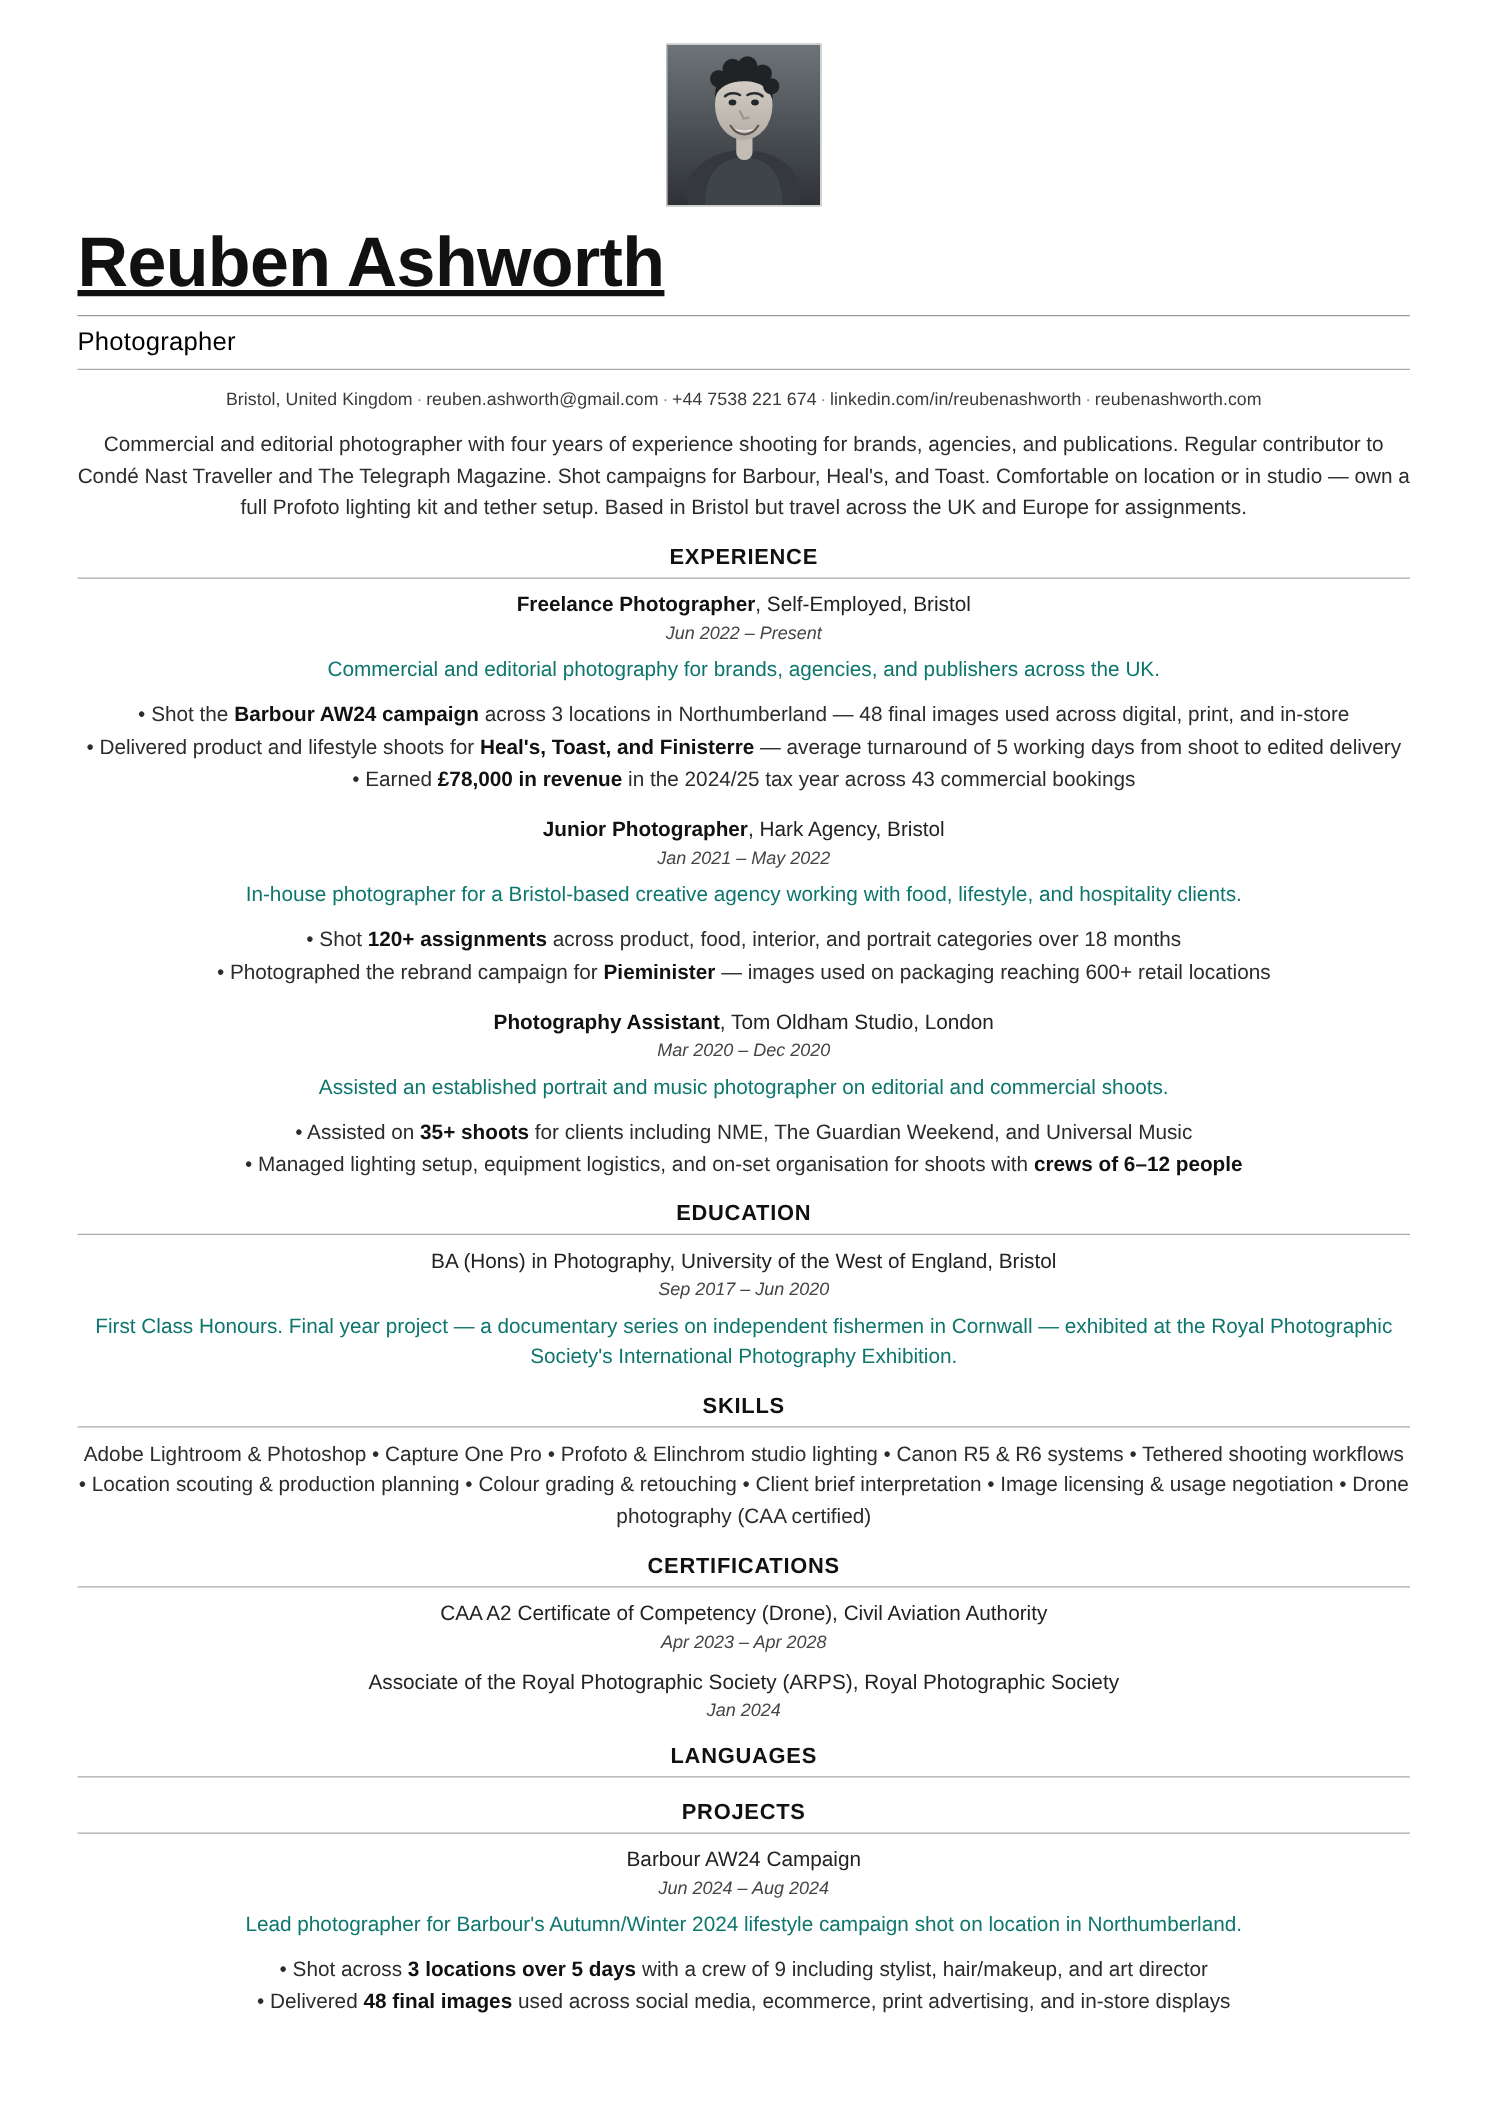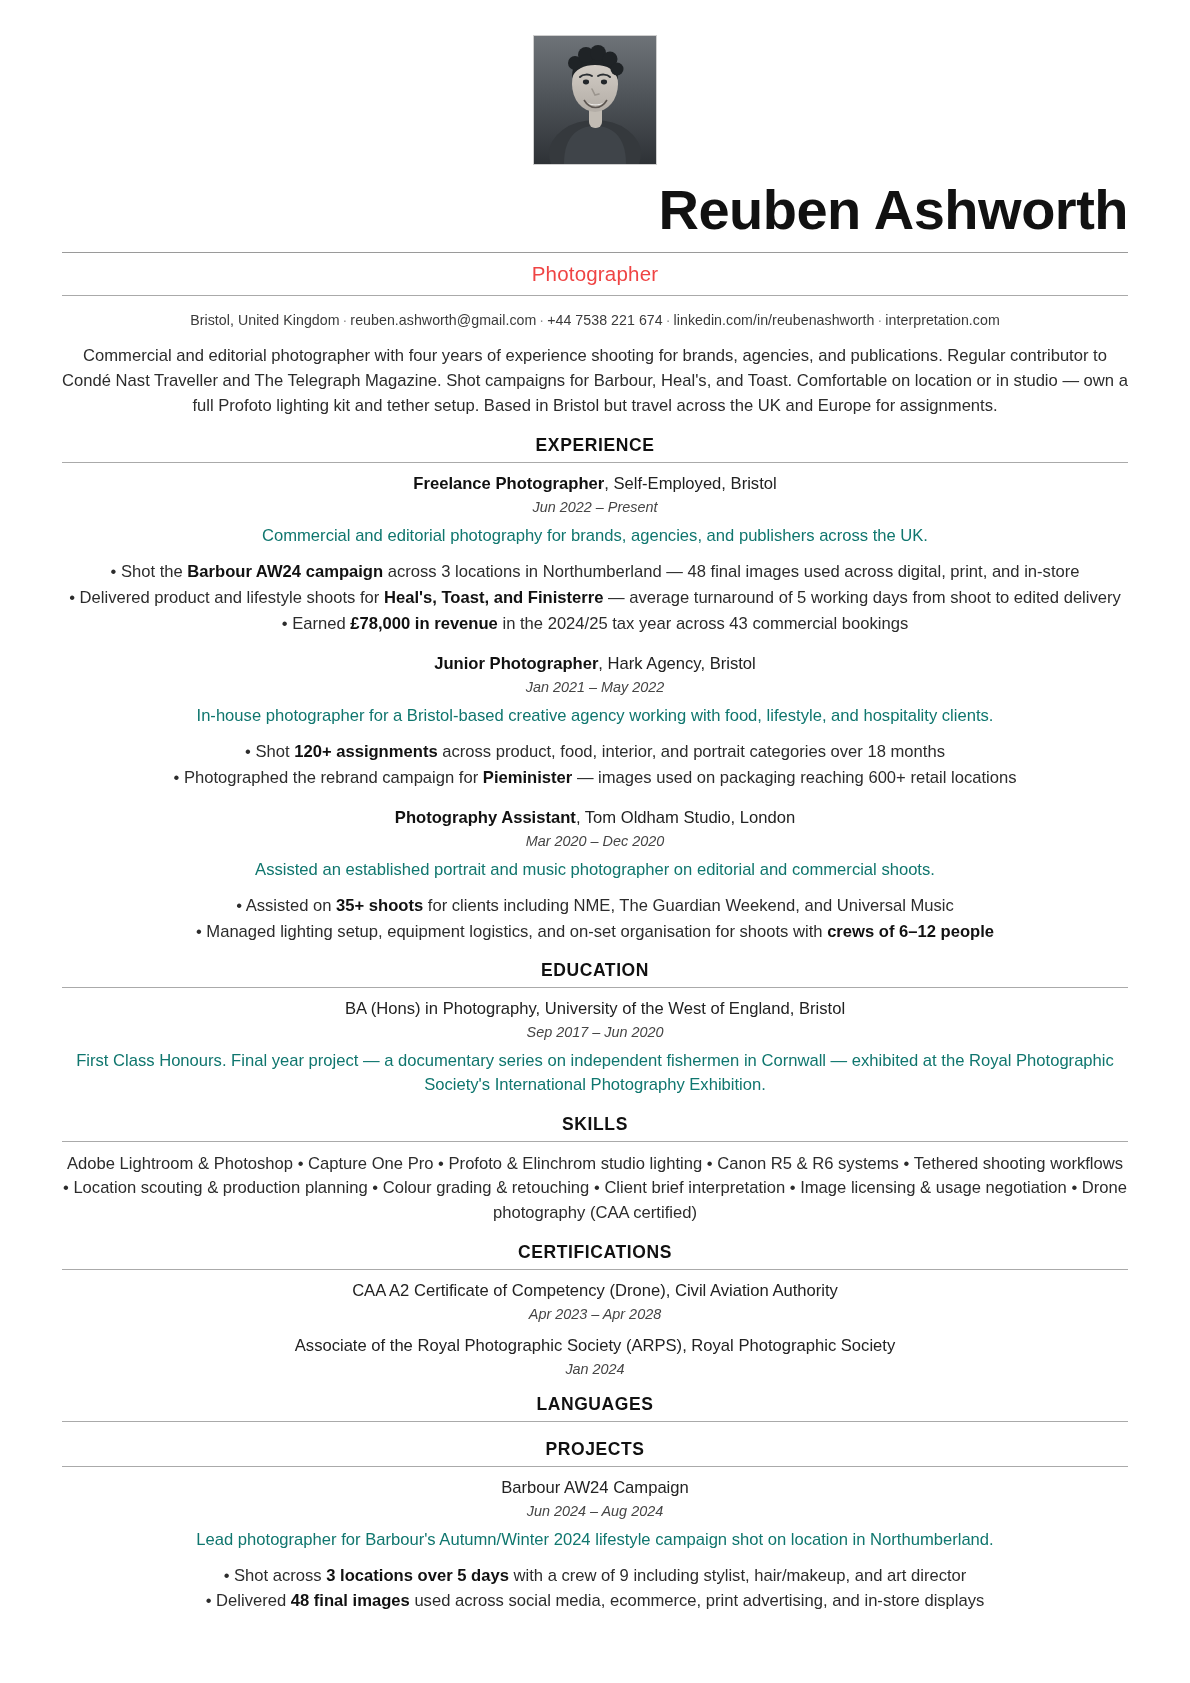--- a/index.html
+++ b/index.html
@@ -31,46 +31,47 @@
     width: 122px;
     height: 128px;
     border: 1px solid #cfcfcf;
     overflow: hidden;
     position: relative;
     background: #5d6166;
   }
   .photo svg { display: block; width: 100%; height: 100%; }
 
   .full-name {
-    text-align: right;
+    text-align: left;
     font-size: 56px;
     font-weight: 700;
     letter-spacing: -0.5px;
     line-height: 1.05;
     margin: 16px 0 12px 0;
     color: #111111;
+    text-decoration: underline;
   }
 
   .rule {
     border: 0;
     border-top: 1.4px solid #9a9a9a;
     margin: 0;
     width: 100%;
   }
   .rule-thin {
     border: 0;
     border-top: 1.1px solid #aaaaaa;
     margin: 0;
     width: 100%;
   }
 
   .headline {
-    text-align: center;
+    text-align: left;
     font-size: 20.5px;
-    color: #ef4444;
+    color: #000000;
     padding: 9px 0 9px 0;
     letter-spacing: 0.2px;
   }
 
   .contact-line {
     text-align: center;
     font-size: 14.2px;
     color: #3a3a3a;
     margin-top: 16px;
     letter-spacing: 0.05px;
@@ -192,21 +193,21 @@
     </div>
   </div>
 
   <div class="full-name">Reuben Ashworth</div>
 
   <hr class="rule">
   <div class="headline">Photographer</div>
   <hr class="rule-thin">
 
   <div class="contact-line">
-    <span>Bristol, United Kingdom</span><span class="contact-sep">·</span><span>reuben.ashworth@gmail.com</span><span class="contact-sep">·</span><span>+44 7538 221 674</span><span class="contact-sep">·</span><span>linkedin.com/in/reubenashworth</span><span class="contact-sep">·</span><span>interpretation.com</span>
+    <span>Bristol, United Kingdom</span><span class="contact-sep">·</span><span>reuben.ashworth@gmail.com</span><span class="contact-sep">·</span><span>+44 7538 221 674</span><span class="contact-sep">·</span><span>linkedin.com/in/reubenashworth</span><span class="contact-sep">·</span><span>reubenashworth.com</span>
   </div>
 
   <p class="summary">Commercial and editorial photographer with four years of experience shooting for brands, agencies, and publications. Regular contributor to Condé Nast Traveller and The Telegraph Magazine. Shot campaigns for Barbour, Heal's, and Toast. Comfortable on location or in studio — own a full Profoto lighting kit and tether setup. Based in Bristol but travel across the UK and Europe for assignments.</p>
 
   <div class="section">
     <div class="section-title">EXPERIENCE</div>
     <hr class="rule-thin">
     <div class="section-body" id="experience-entries">
         <div class="entry">
           <div class="entry-title"><b>Freelance Photographer</b><span>, Self-Employed, Bristol</span></div>

